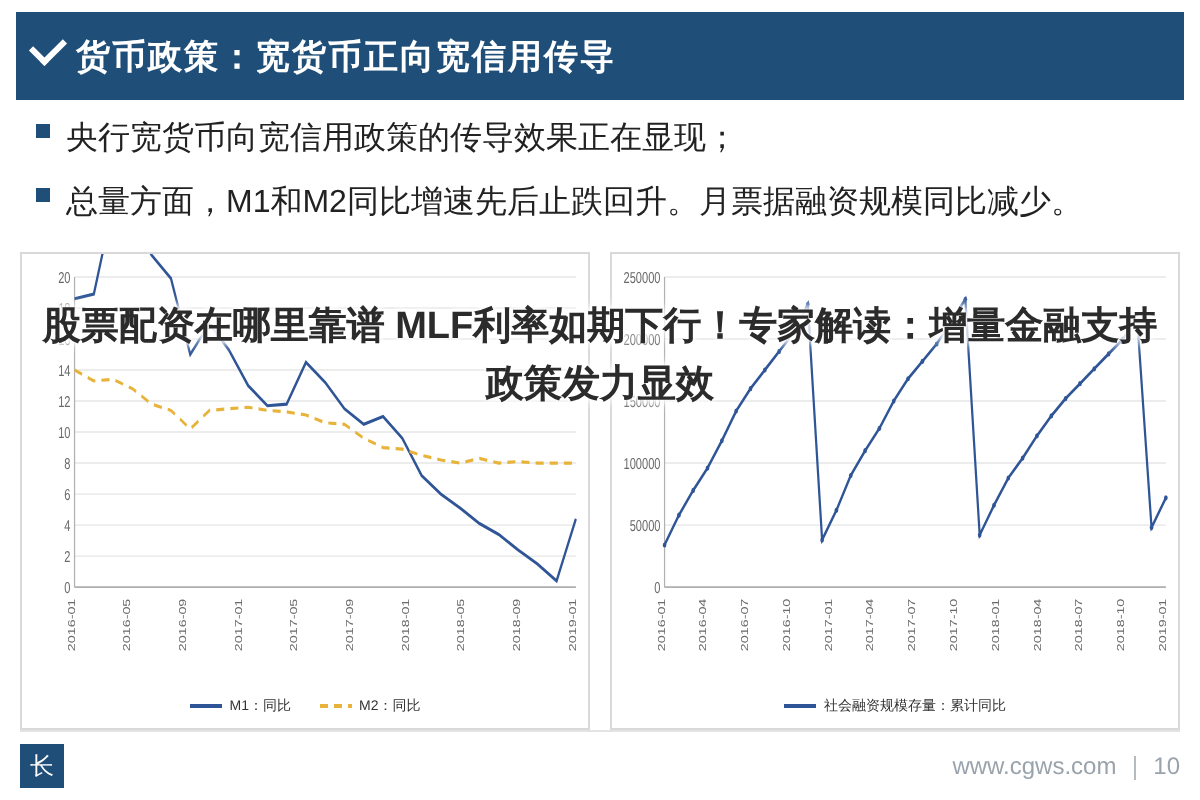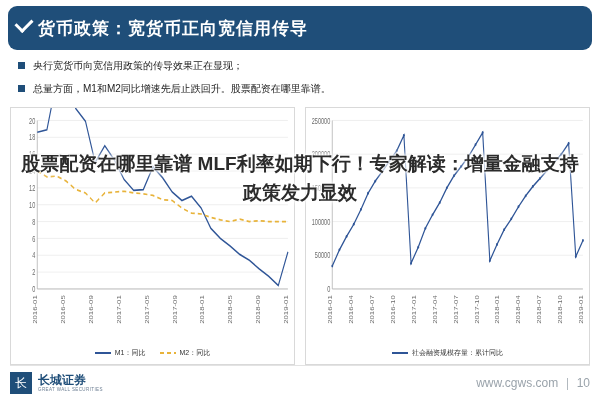--- a/index.html
+++ b/index.html
@@ -14,40 +14,40 @@
     background:#ffffff;
     display:flex;flex-direction:column;
   }
   
   .header{
     position:relative;
     height:44px;
     margin:6px 8px 0 8px;
     background:#1f4e79;
     display:flex;align-items:center;
-    border-radius:9px;
+    border-radius:0;
   }
   .header .tick{
     width:30px;height:44px;flex:0 0 30px;
     position:relative;
   }
   .header .tick:before{
     content:"";position:absolute;left:8px;top:12px;
     width:13px;height:8px;
     border-left:3px solid #ffffff;border-bottom:3px solid #ffffff;
     transform:rotate(-45deg);
   }
   .header h1{
     margin:0;color:#ffffff;font-size:17px;font-weight:bold;
     letter-spacing:1px;
   }
   
   .bullets{
     margin:8px 14px 0 14px;
-    font-size:10px;color:#222;
+    font-size:16px;color:#222;
     line-height:1.55;
   }
   .bullet{
     display:flex;align-items:flex-start;margin-bottom:7px;
   }
   .bullet .sq{
     width:7px;height:7px;background:#1f4e79;flex:0 0 7px;
     margin:4px 8px 0 4px;
   }
   .bullet .txt{flex:1;}
@@ -114,21 +114,21 @@
     <h1>货币政策：宽货币正向宽信用传导</h1>
   </div>
 
   <div class="bullets">
     <div class="bullet">
       <span class="sq"></span>
       <span class="txt">央行宽货币向宽信用政策的传导效果正在显现；</span>
     </div>
     <div class="bullet">
       <span class="sq"></span>
-      <span class="txt"><b>总量方面</b><span>，M1和M2同比增速先后止跌回升。股票配资在哪里靠谱。</span></span>
+      <span class="txt"><b>总量方面</b><span>，M1和M2同比增速先后止跌回升。月票据融资规模同比减少。</span></span>
     </div>
   </div>
 
   <div class="charts">
 
     <div class="chart-box">
       <div class="chart-plot">
         <svg id="svg0" viewBox="0 0 280 150" preserveAspectRatio="none">
             <line x1="26" y1="116" x2="274" y2="116" stroke="#e6e6e6" stroke-width="0.5"></line>
             <text x="24" y="118" text-anchor="end" class="ytick">0</text>
@@ -255,22 +255,18 @@
           <span>社会融资规模存量：累计同比</span>
         </span>
       </div>
     </div>
 
   </div>
 
   <div class="footer">
     <div class="brandbox">
       <div class="brand-mark">长</div>
-      <div>
-        <div class="brand-cn">长城证券</div>
-        <div class="brand-en">GREAT WALL SECURITIES</div>
-      </div>
     </div>
     <div class="footer-right">www.cgws.com ｜ 10</div>
   </div>
 
   <div class="overlay">股票配资在哪里靠谱 MLF利率如期下行！专家解读：增量金融支持政策发力显效</div>
 </div>
 
 </body></html>

